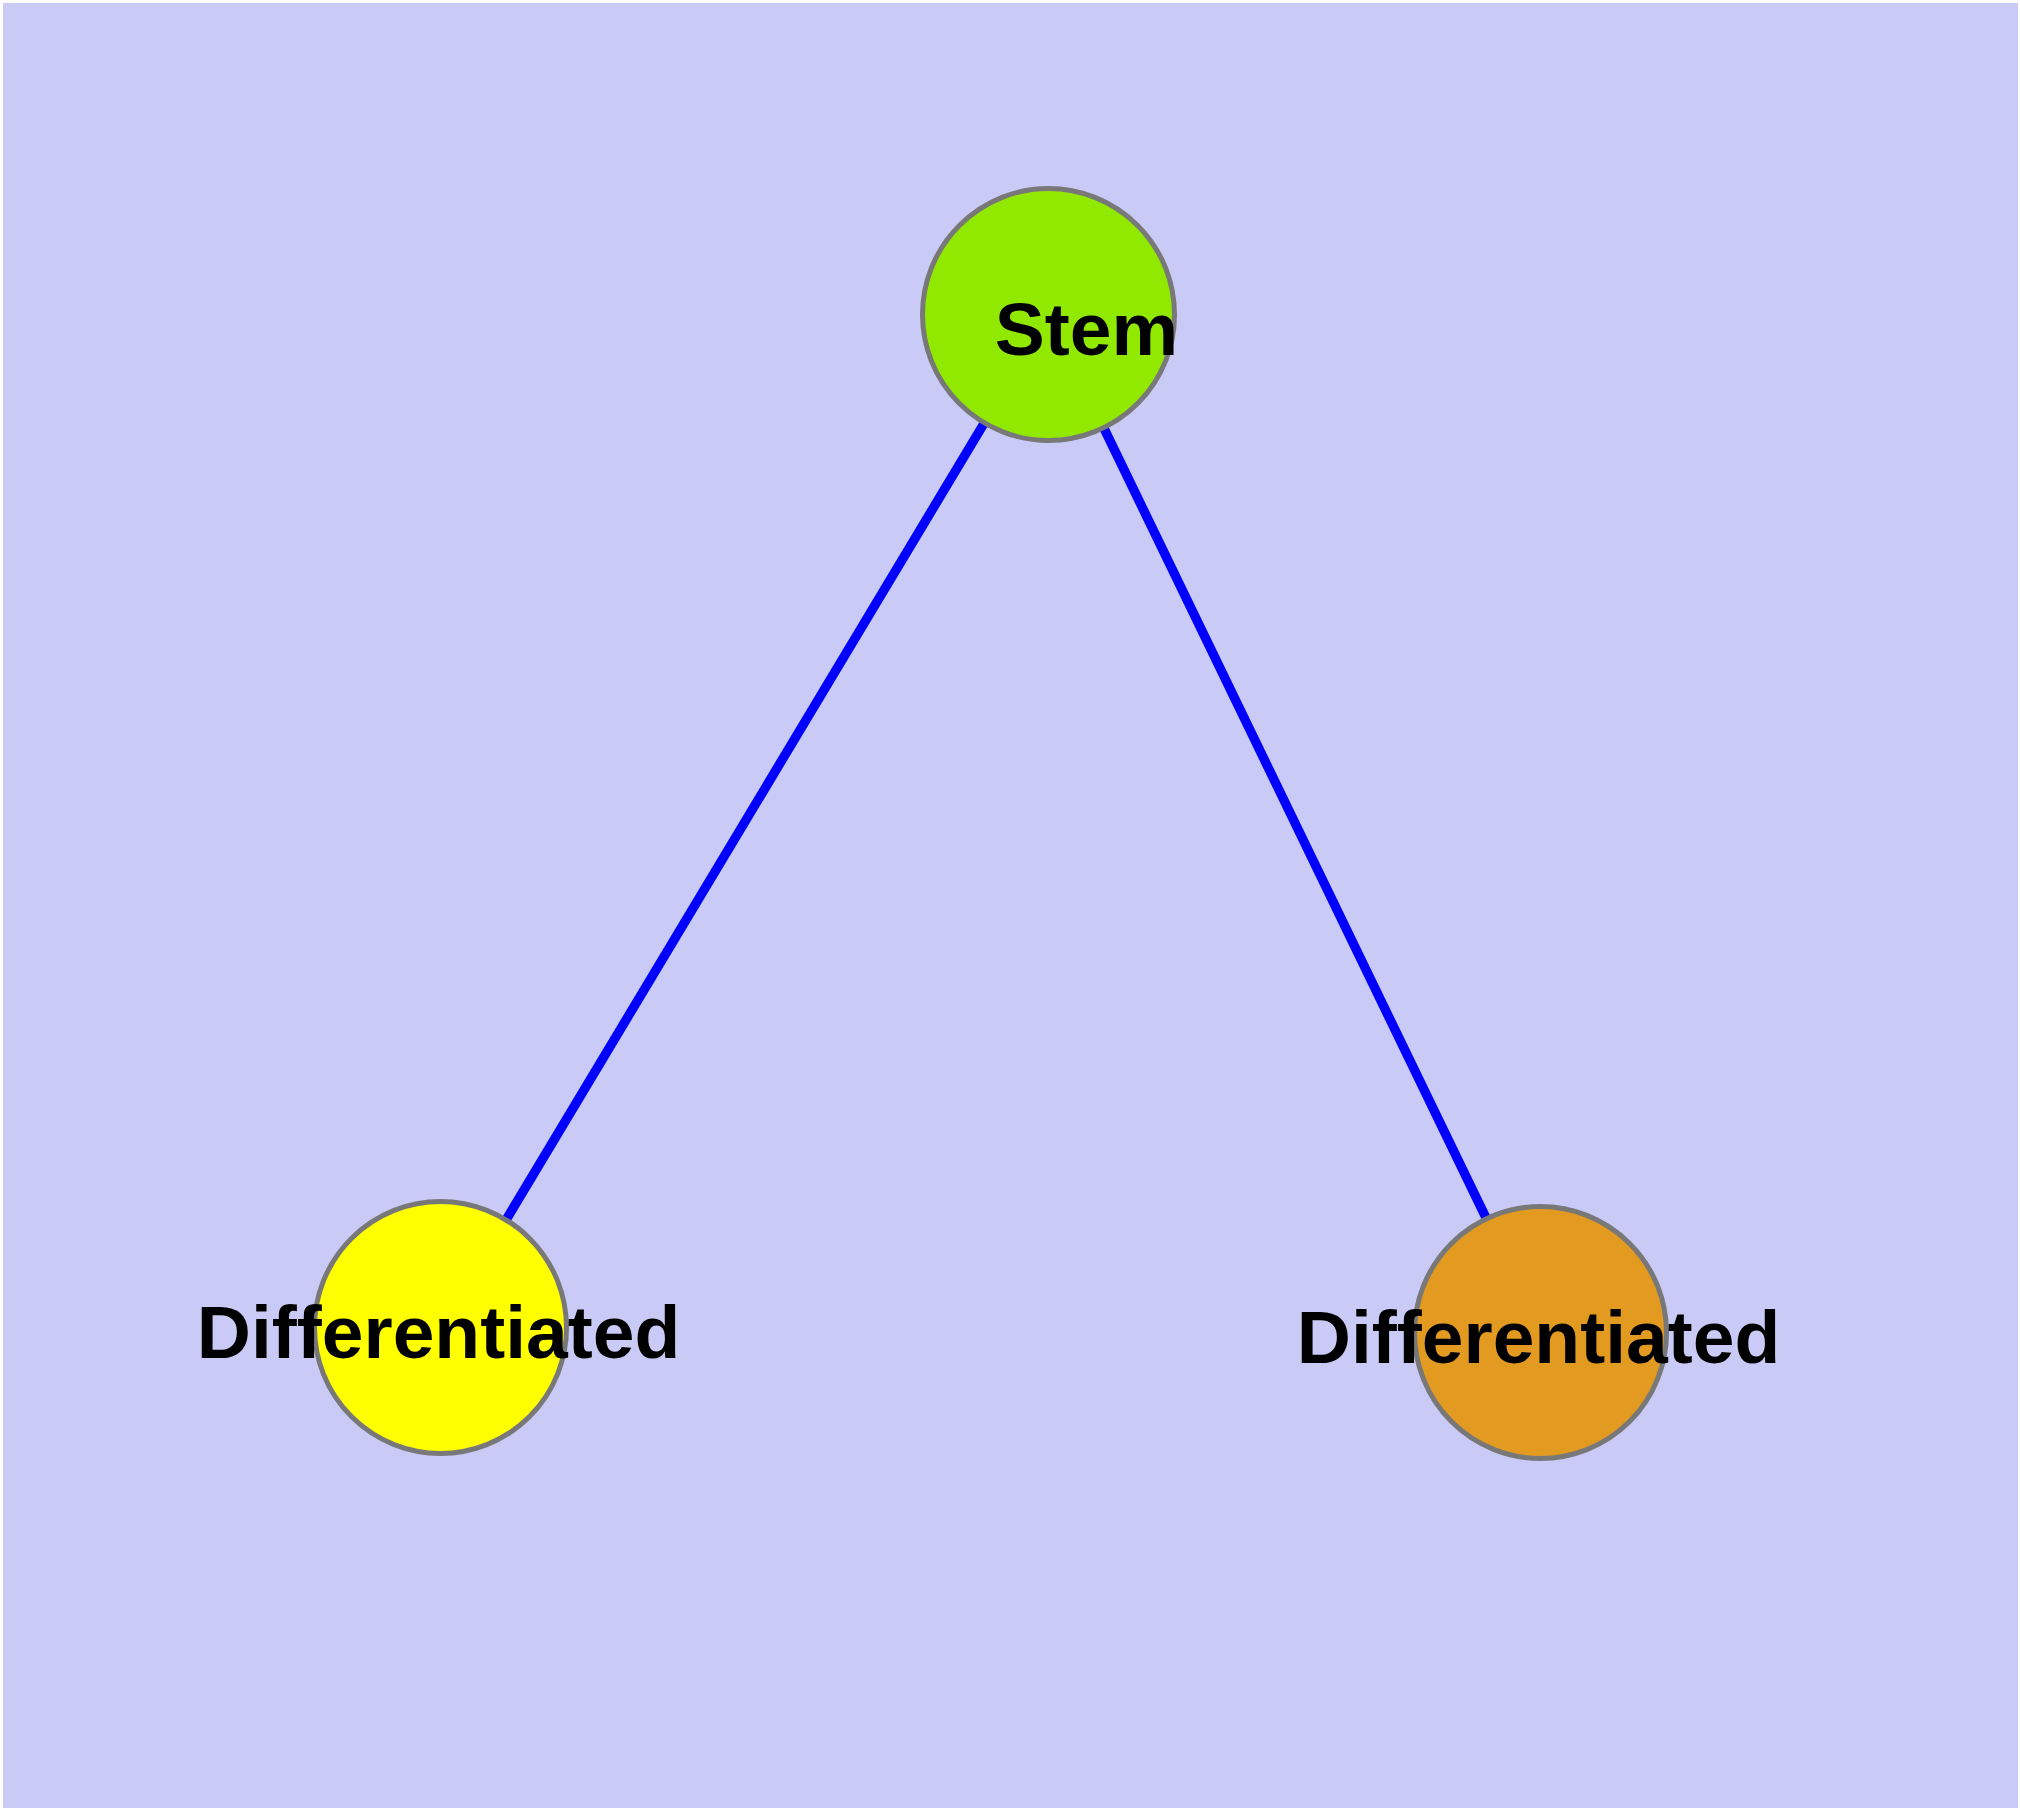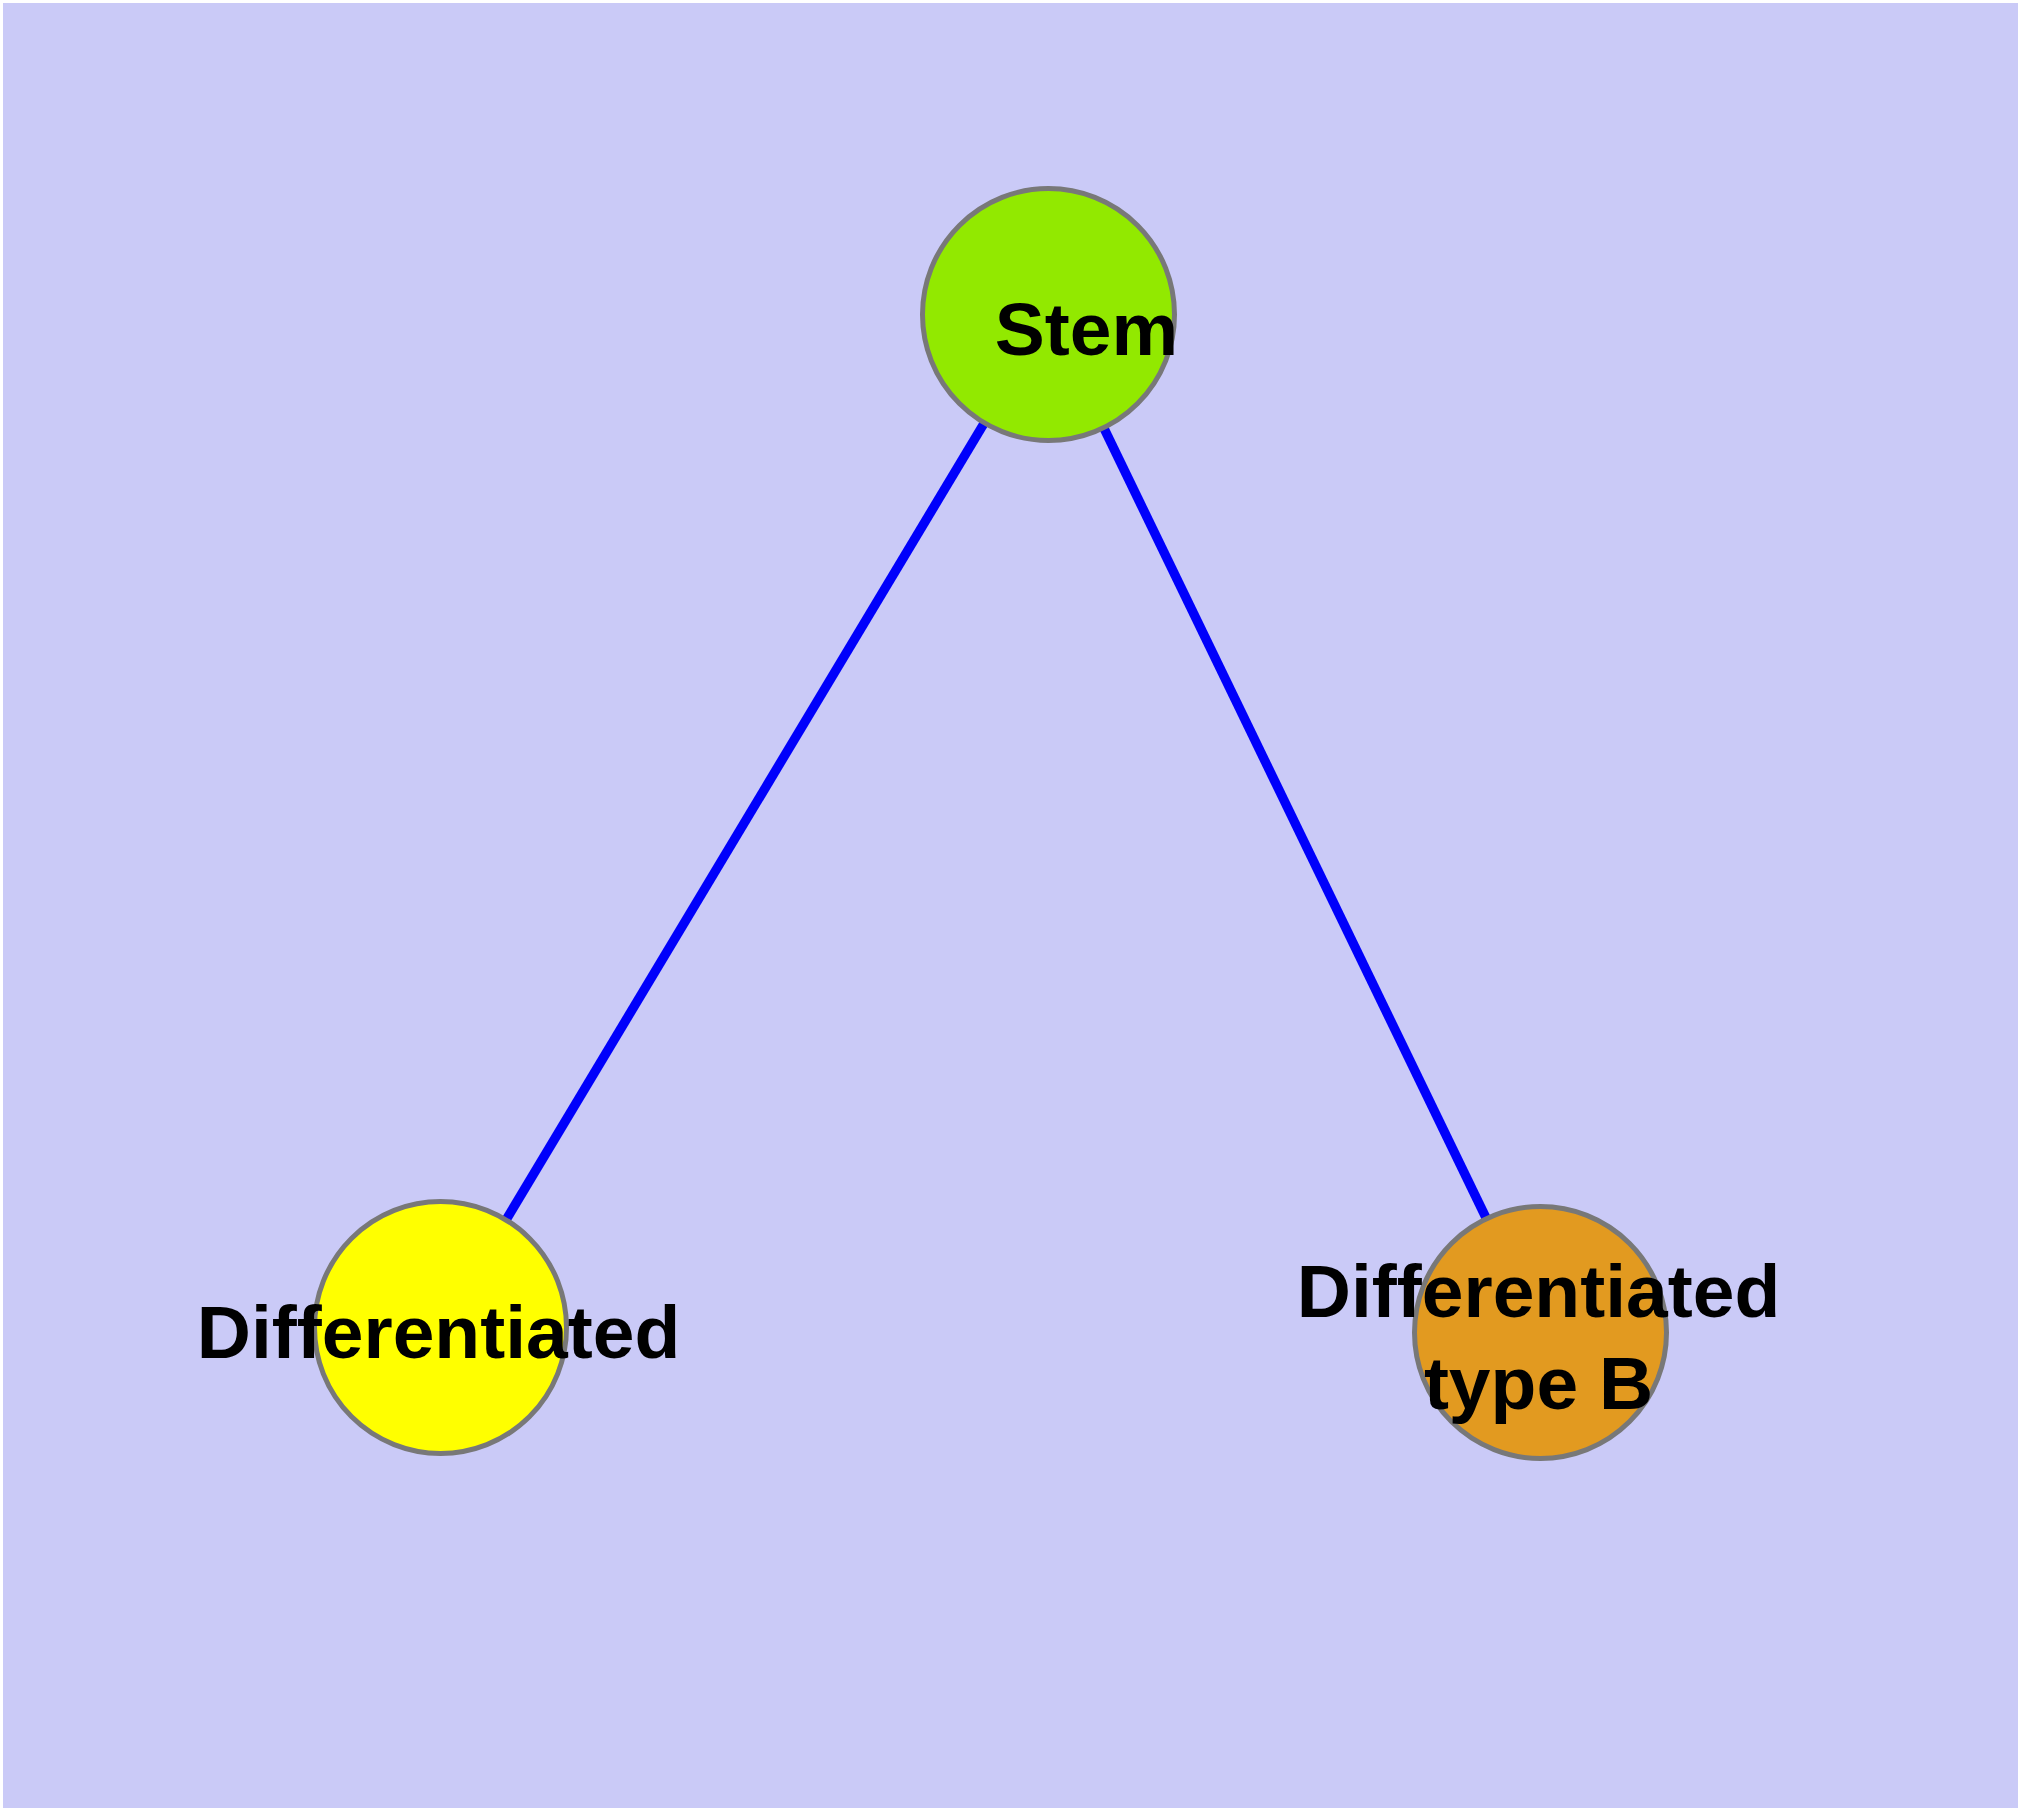--- a/index.html
+++ b/index.html
@@ -93,18 +93,17 @@
     <div class="label label-stem">
       <span class="line">Stem</span>
     </div>
 
     <div class="label label-a">
       <span class="line">Differentiated</span>
     </div>
 
     <div class="label label-b">
       <span class="line">Differentiated</span>
-      <span class="line">type B</span>
     </div>
 
   </div>
 </div>
 
 
 </body></html>

